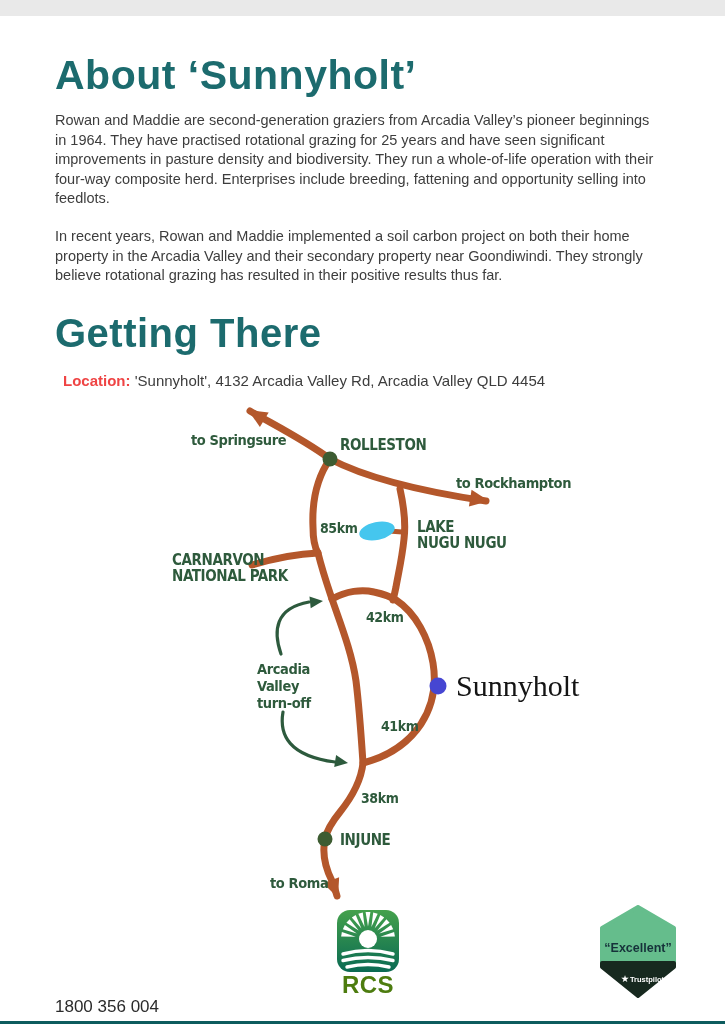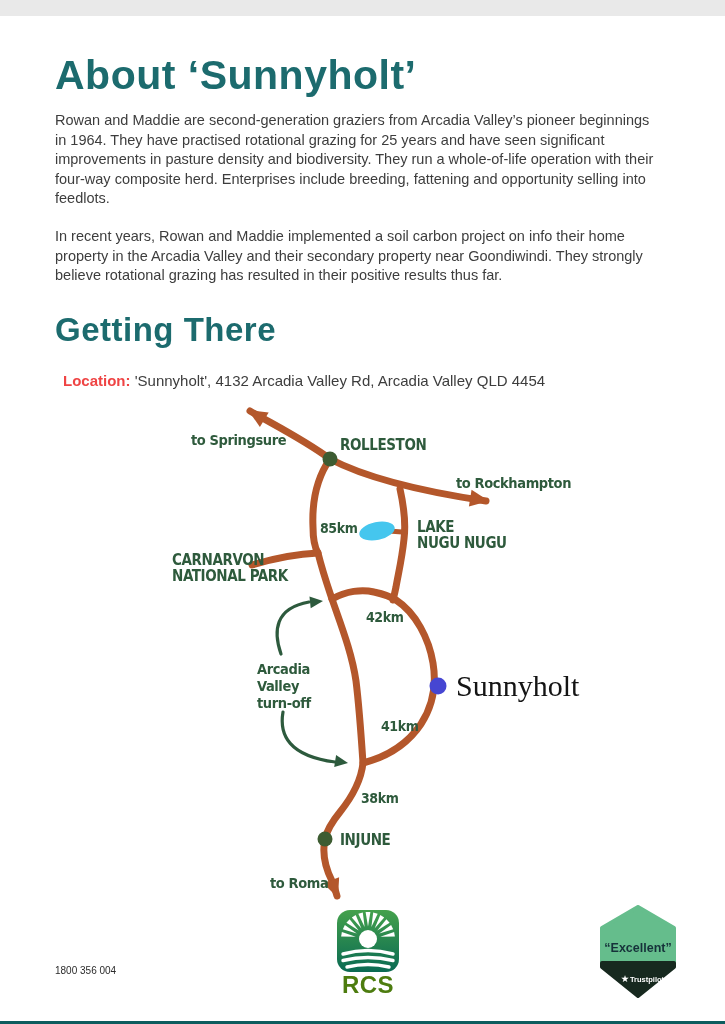--- a/index.html
+++ b/index.html
@@ -7,61 +7,61 @@
   .page{
     position:relative;width:725px;height:1024px;background:#ffffff;
     margin:16px auto;overflow:hidden;
     font-family:"Liberation Sans", sans-serif;
   }
   .h1{
     position:absolute;left:55px;color:#1c6b6e;font-size:41px;font-weight:700;
     letter-spacing:0.5px;
   }
   .h1.about{top:36px;}
-  .h1.getting{top:295px;font-size:33px;}
+  .h1.getting{top:295px;font-size:40px;}
   .para{
     position:absolute;left:55px;width:600px;color:#3d3d3d;
     font-size:14.5px;line-height:19.5px;
   }
   .para.p1{top:95px;}
   .para.p2{top:211px;}
   .location{
     position:absolute;left:63px;top:356px;color:#3d3d3d;font-size:15px;
   }
   .location b{font-weight:700;color:#ef4444;}
   .map-svg{position:absolute;left:0;top:385px;}
   .map-label{
     font-family:"DejaVu Sans","Liberation Sans",sans-serif;
     font-stretch:condensed;font-weight:700;fill:#2e5a3c;letter-spacing:-0.4px;
   }
   .map-label.serif{
     font-family:"Liberation Serif",serif;font-weight:400;fill:#141414;
     letter-spacing:0;font-stretch:normal;
   }
   .contact{
-    position:absolute;left:55px;top:944px;color:#2b2b2b;font-size:10px;line-height:21px;
+    position:absolute;left:55px;top:980px;color:#2b2b2b;font-size:17px;line-height:21px;
   }
   .rcs-block{position:absolute;left:330px;top:893px;width:76px;text-align:center;}
   .rcs-name{
     font-size:24px;font-weight:700;color:#4d7c0f;letter-spacing:0.5px;margin-top:-2px;
     font-stretch:condensed;
   }
   .trustpilot{position:absolute;left:599px;top:889px;}
   .footer-bar{
     position:absolute;left:0;bottom:0;width:725px;height:19px;background:#0d5c5e;
   }
 </style>
 </head>
 <body>
 
 <div class="page">
 
   <div class="h1 about">About ‘Sunnyholt’</div>
   <div class="para p1">Rowan and Maddie are second-generation graziers from Arcadia Valley’s pioneer beginnings in 1964. They have practised rotational grazing for 25 years and have seen significant improvements in pasture density and biodiversity. They run a whole-of-life operation with their four-way composite herd. Enterprises include breeding, fattening and opportunity selling into feedlots.</div>
-  <div class="para p2">In recent years, Rowan and Maddie implemented a soil carbon project on info their home property in the Arcadia Valley and their secondary property near Goondiwindi. They strongly believe rotational grazing has resulted in their positive results thus far.</div>
+  <div class="para p2">In recent years, Rowan and Maddie implemented a soil carbon project on both their home property in the Arcadia Valley and their secondary property near Goondiwindi. They strongly believe rotational grazing has resulted in their positive results thus far.</div>
 
   <div class="h1 getting">Getting There</div>
   <div class="location"><b>Location:</b> <span>'Sunnyholt', 4132 Arcadia Valley Rd, Arcadia Valley QLD 4454</span></div>
 
   <svg class="map-svg" width="725" height="520" viewBox="0 0 725 520">
     <g fill="none" stroke="#b4572b" stroke-width="7" stroke-linecap="round" stroke-linejoin="round">
       <path d="M 250,10 C 278,26 306,40 330,58 C 372,80 432,92 486,100"></path>
       <path d="M 330,58 C 316,78 312,104 313,126 C 313,140 315,147 318,152 C 323,172 328,186 332,198 C 341,224 352,252 356,280 C 359,304 361,332 363,362 C 361,381 352,396 340,411 C 331,422 327,429 325,438 C 322,452 325,466 332,480 C 335,487 336,491 337,495"></path>
       <path d="M 252,164 C 272,158 296,153 318,152"></path>
       <path d="M 400,88 C 404,106 406,122 404,138 C 402,158 398,174 396,186 C 395,191 394,195 393,199"></path>

